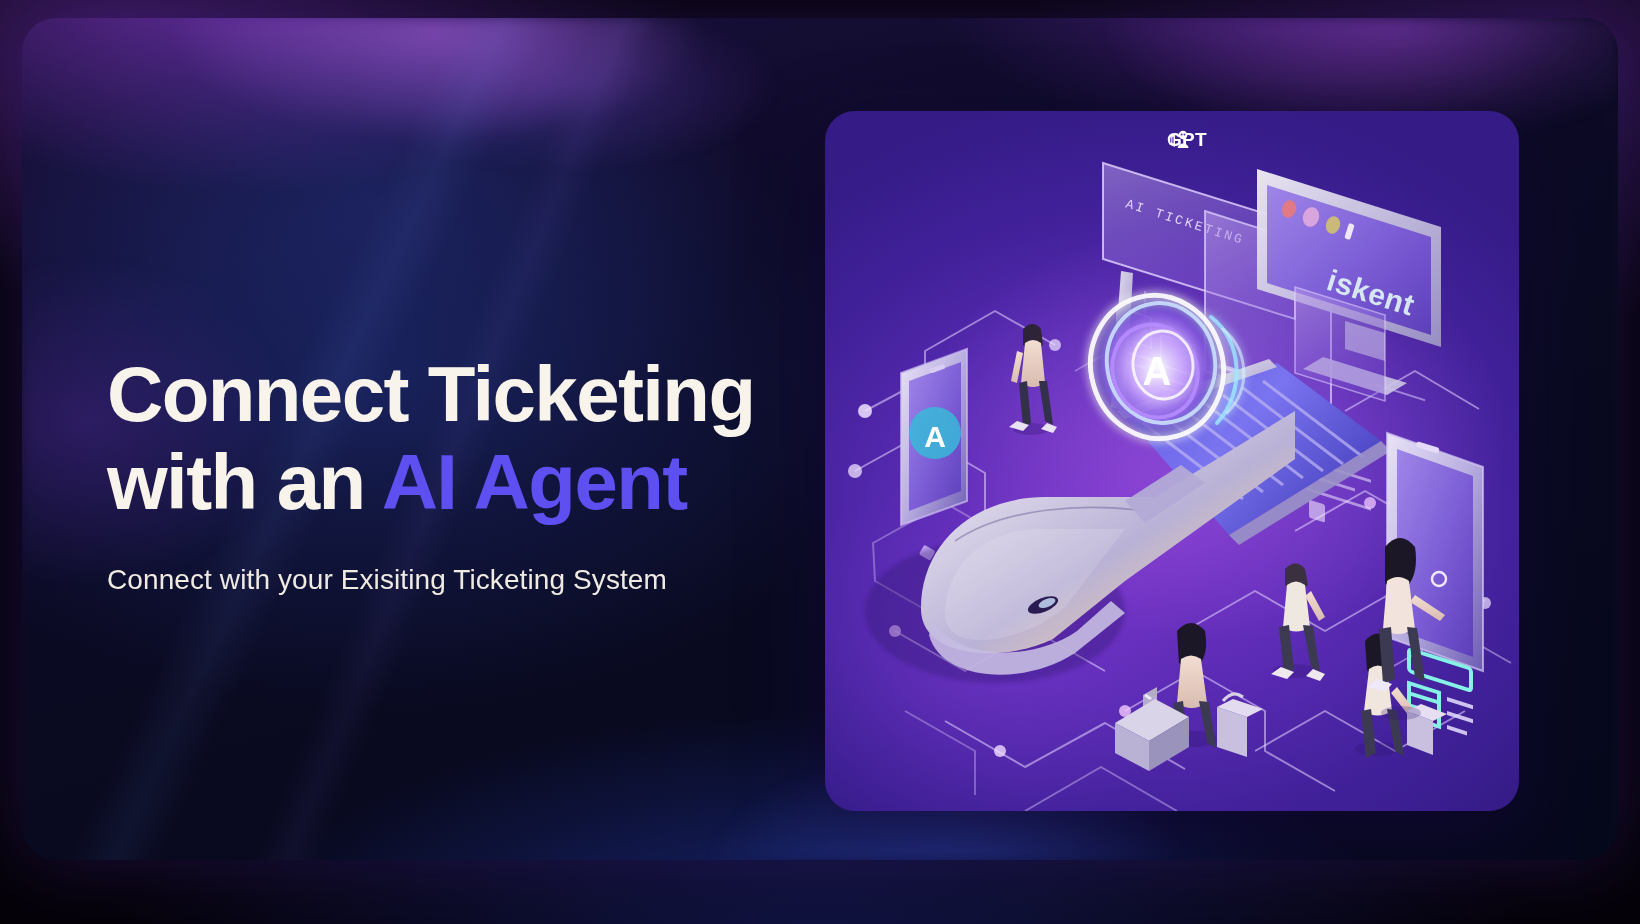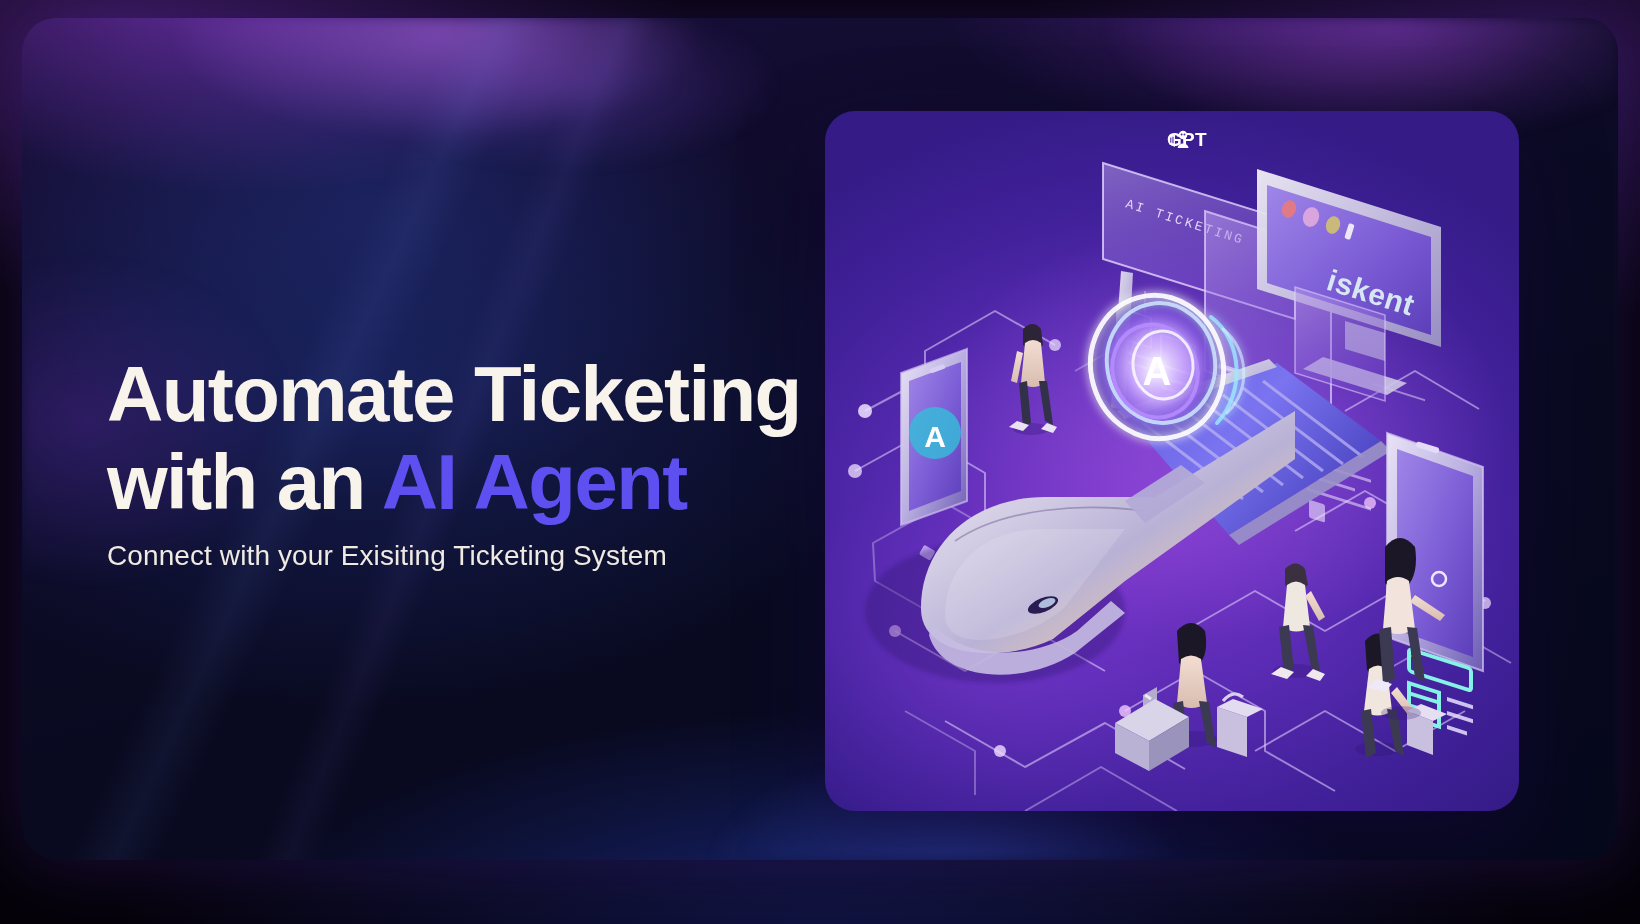--- a/index.html
+++ b/index.html
@@ -71,21 +71,21 @@
   .headline {
     font-size:78px;
     line-height:88px;
     font-weight:700;
     letter-spacing:-1.6px;
     color:#F9F4EB;
     white-space:nowrap;
   }
   .headline .accent { color:#5D4FF0; }
   .subtitle {
-    margin-top:12px;
+    margin-top:36px;
     font-size:28px;
     line-height:36px;
     font-weight:400;
     letter-spacing:0.1px;
     color:#EFEAE2;
     white-space:nowrap;
   }
 
   
   .illus {
@@ -121,21 +121,21 @@
   }
 </style>
 </head>
 <body>
 
 <div class="stage">
   <div class="card">
 
     <div class="copy">
       <h1 class="headline">
-        <span>Automate Ticketing</span><br>
+        <span>Connect Ticketing</span><br>
         <span>with an </span><span class="accent">AI Agent</span>
       </h1>
       <p class="subtitle">Connect with your Exisiting Ticketing System</p>
     </div>
 
     <div class="illus">
       <div class="glowfloor"></div>
 
       <div class="gpt-badge">
         <svg class="gpt-ico" viewBox="0 0 26 22">

